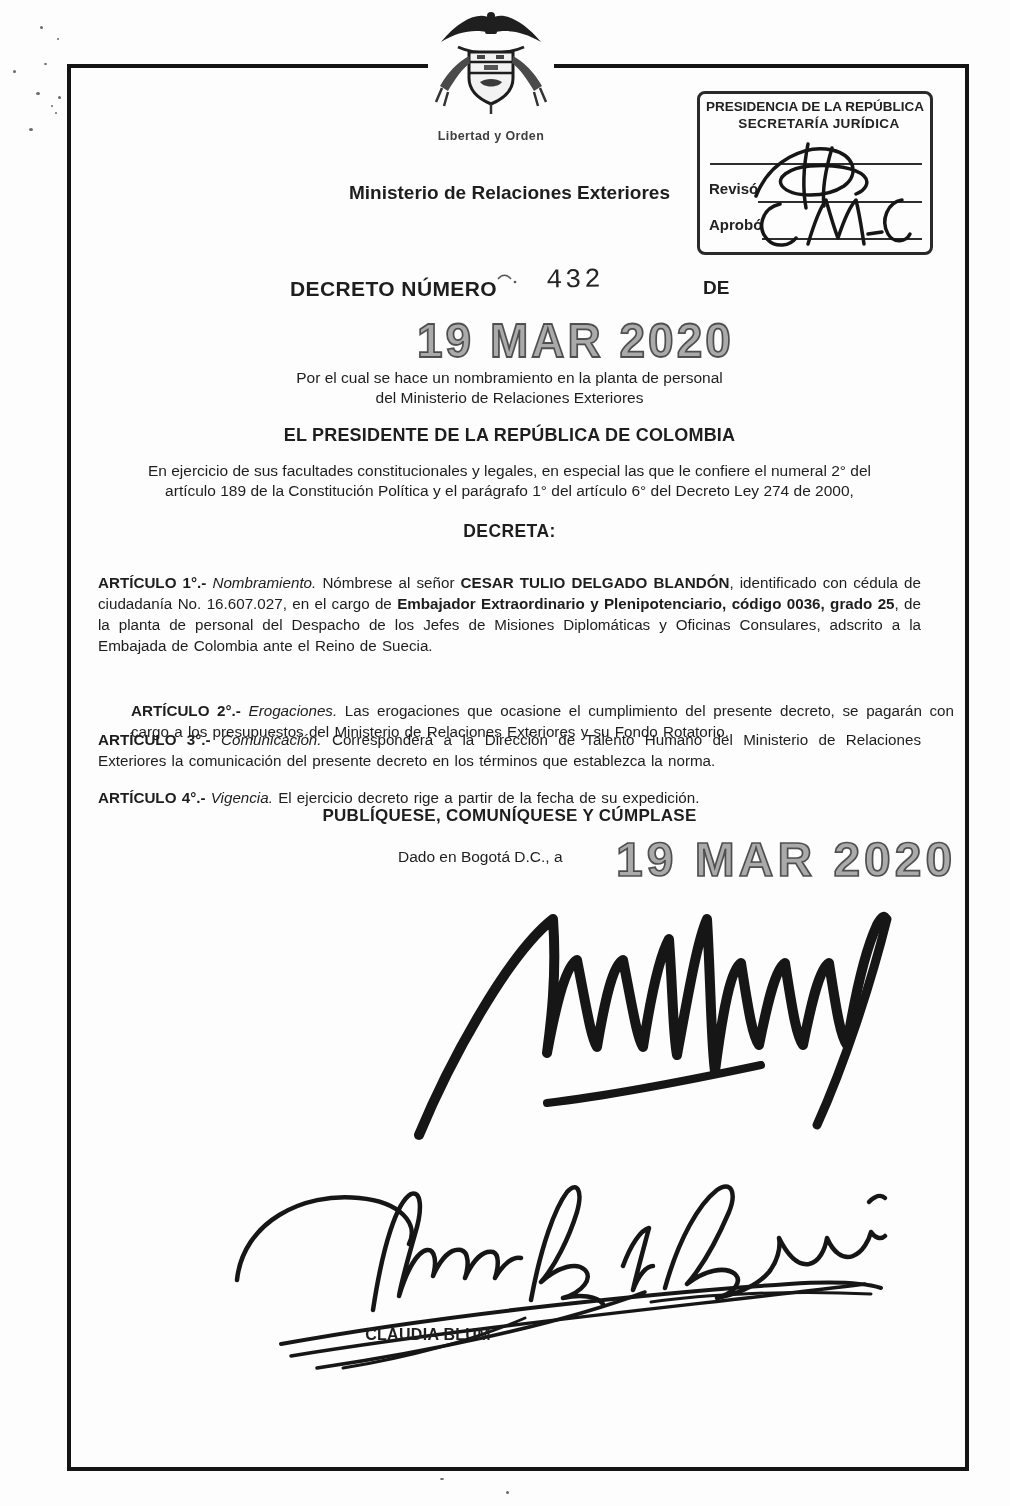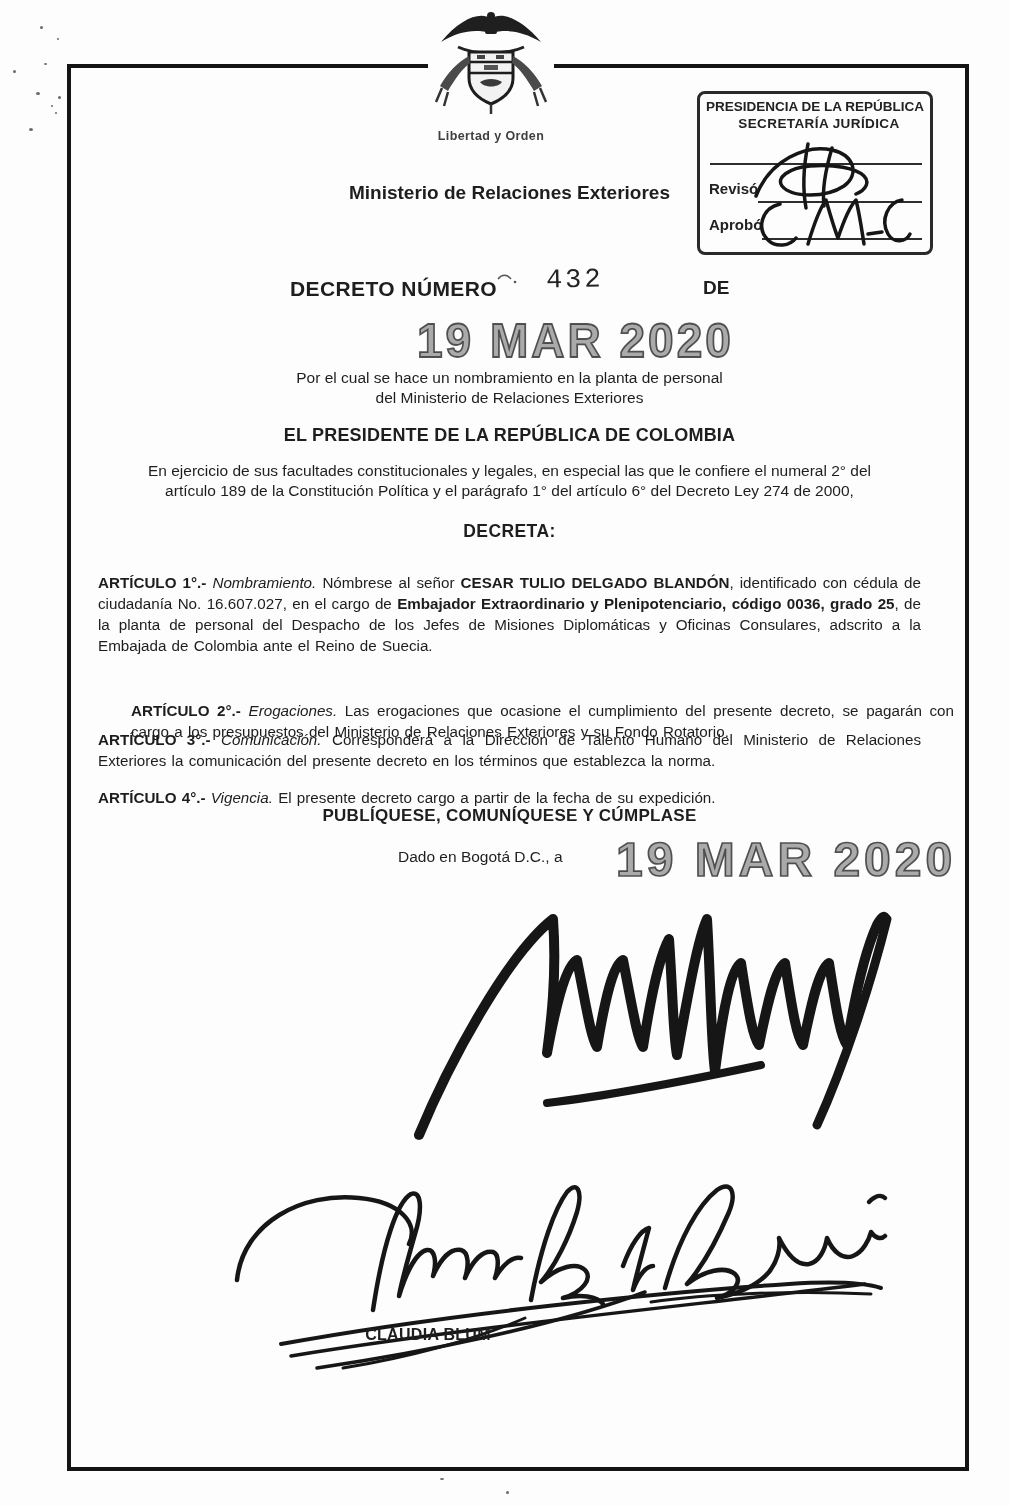--- a/index.html
+++ b/index.html
@@ -134,21 +134,21 @@
   <div class="abs col subject1">Por el cual se hace un nombramiento en la planta de personal</div>
   <div class="abs col subject2">del Ministerio de Relaciones Exteriores</div>
   <div class="abs col authority">EL PRESIDENTE DE LA REPÚBLICA DE COLOMBIA</div>
   <div class="abs col preamble1">En ejercicio de sus facultades constitucionales y legales, en especial las que le confiere el numeral 2° del</div>
   <div class="abs col preamble2">artículo 189 de la Constitución Política y  el parágrafo 1° del artículo 6° del Decreto Ley 274 de 2000,</div>
   <div class="abs col decreta">DECRETA:</div>
 
   <p class="article art1"><span style="font-weight: 700;">ARTÍCULO 1°.- </span><span style="font-style: italic;">Nombramiento.</span><span> Nómbrese al señor </span><span style="font-weight: 700;">CESAR TULIO DELGADO BLANDÓN</span><span>, identificado con cédula de ciudadanía No. 16.607.027, en el cargo de </span><span style="font-weight: 700;">Embajador Extraordinario y Plenipotenciario, código 0036, grado 25</span><span>, de la planta de personal del Despacho de los Jefes de Misiones Diplomáticas y Oficinas Consulares, adscrito a la Embajada de Colombia ante el Reino de Suecia.</span></p>
   <p class="article art2"><span style="font-weight: 700;">ARTÍCULO 2°.- </span><span style="font-style: italic;">Erogaciones.</span><span> Las erogaciones que ocasione el cumplimiento del presente decreto, se pagarán con cargo a los presupuestos del Ministerio de Relaciones Exteriores y su Fondo Rotatorio.</span></p>
   <p class="article art3"><span style="font-weight: 700;">ARTÍCULO 3°.- </span><span style="font-style: italic;">Comunicación.</span><span> Corresponderá a la Dirección de Talento Humano del Ministerio de Relaciones Exteriores la comunicación del presente decreto en los términos que establezca la norma.</span></p>
-  <p class="article art4"><span style="font-weight: 700;">ARTÍCULO 4°.- </span><span style="font-style: italic;">Vigencia.</span><span> El presente decreto cargo a partir de la fecha de su expedición.</span></p>
+  <p class="article art4"><span style="font-weight: 700;">ARTÍCULO 4°.- </span><span style="font-style: italic;">Vigencia.</span><span> El ejercicio decreto rige a partir de la fecha de su expedición.</span></p>
 
   <div class="abs col publish">PUBLÍQUESE, COMUNÍQUESE Y CÚMPLASE</div>
   <div class="abs given">Dado en Bogotá D.C., a</div>
   <div class="datestamp stamp2">19 MAR 2020</div>
 
   <svg class="sig handwriting" style="left:405px;top:903px;" width="490" height="240" viewBox="0 0 490 240">
     <path d="M14,232 C44,160 102,52 148,16 C152,72 146,120 142,150 C152,96 162,62 172,57 C182,108 186,134 192,144 C200,96 208,62 218,57 C228,108 232,134 238,144 C246,92 254,54 264,36 C268,92 268,132 272,152 C282,98 292,38 302,16 C306,84 306,140 310,168 C318,106 326,66 336,60 C344,112 348,134 354,142 C362,102 370,66 380,60 C388,112 392,134 398,142 C406,102 414,66 424,60 C432,112 436,134 442,142 C450,92 460,48 472,22 C477,13 481,11 480,18" stroke-width="10"></path>
     <path d="M482,16 C466,80 440,160 412,222" stroke-width="9"></path>
     <path d="M142,200 C210,192 290,176 356,162" stroke-width="8"></path>
   </svg>

